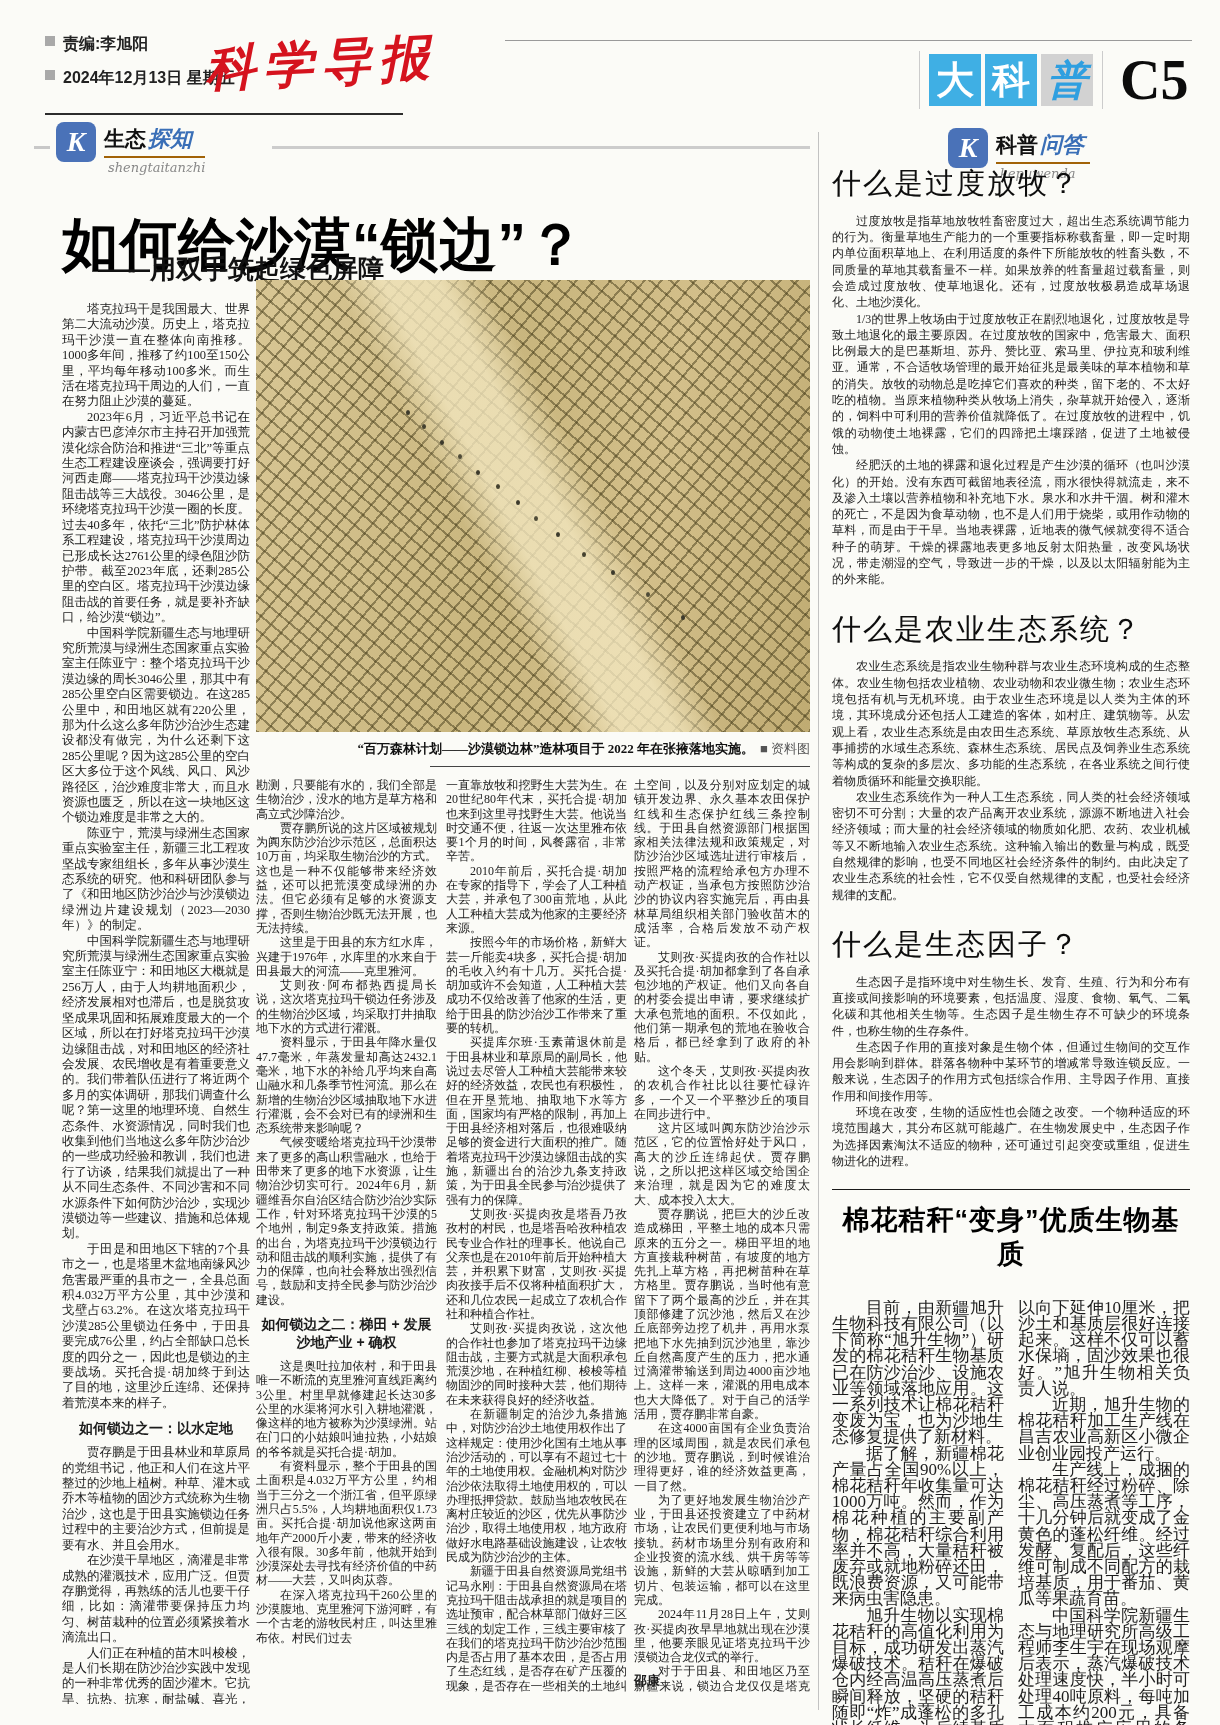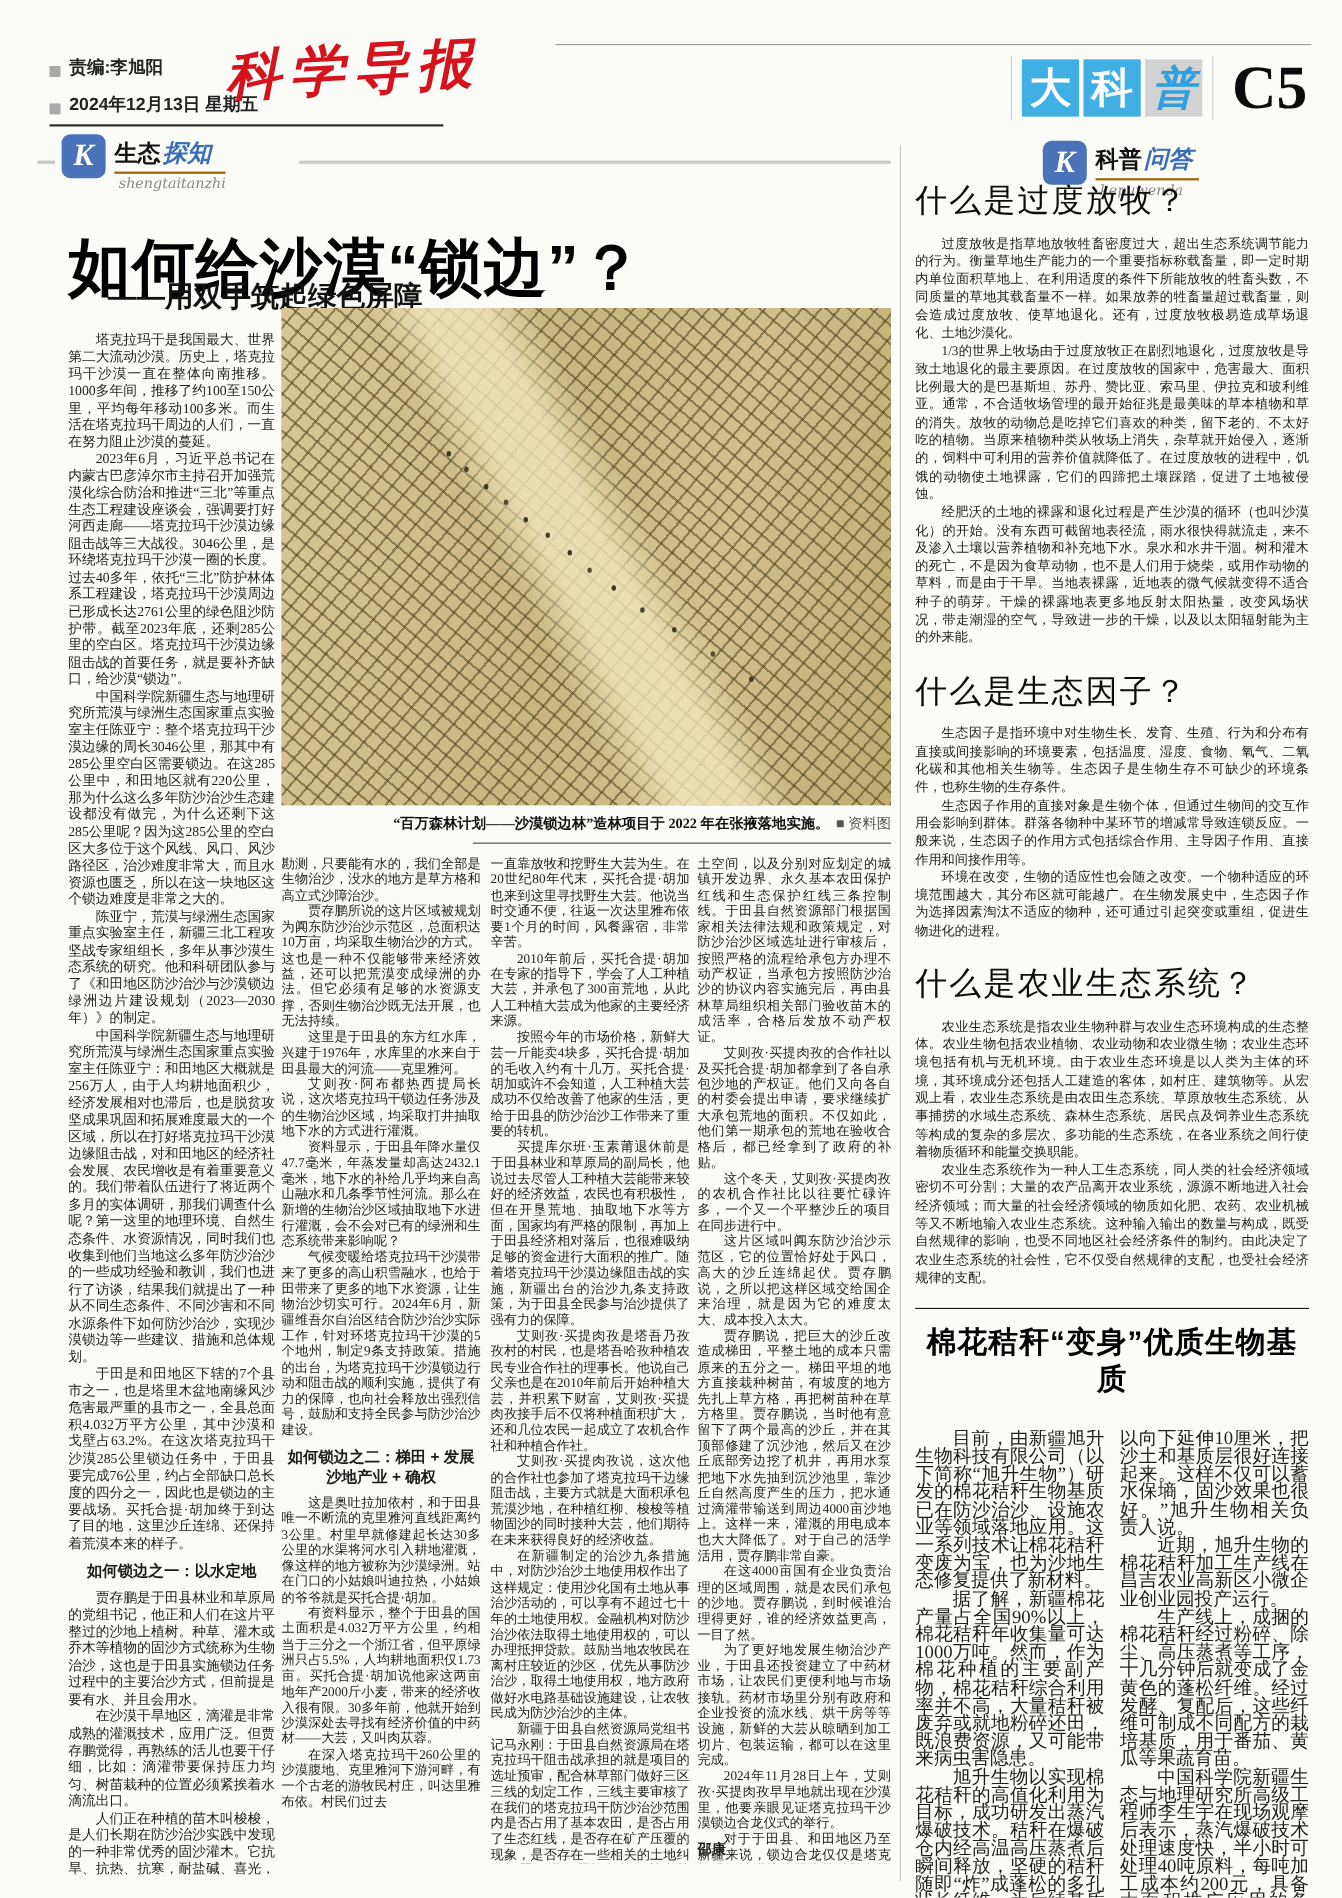--- a/index.html
+++ b/index.html
@@ -2,21 +2,21 @@
 <html><head>
 <meta charset="utf-8">
 <style>
   html,body{margin:0;padding:0}
   body{width:1220px;height:1725px;position:relative;background:#fbfbf7;
        font-family:"Liberation Serif","DejaVu Serif",serif;color:#1c1c1c;overflow:hidden}
   .abs{position:absolute}
 
   
   .mast{left:45px;top:36px;font:700 16px/1.0 "Liberation Sans",sans-serif;color:#222}
-  .mast .row{display:flex;align-items:flex-end;height:34px}
+  .mast .row{display:flex;align-items:flex-start;height:34px}
   .sq{display:inline-block;width:10px;height:10px;background:#a9a9a9;margin-right:8px}
   .mast-rule{left:45px;top:113px;width:358px;height:2px;background:#2c2c2c}
   .paper-logo{left:205px;top:30px;font:italic 700 50px "DejaVu Serif",serif;color:#d5131e;
               letter-spacing:8px;transform:rotate(-3deg)}
   .topline{left:505px;top:40px;width:687px;height:1px;background:#9a9a9a}
 
   .edition{left:912px;top:48px;display:flex;align-items:center}
   .ed-bar{width:1px;height:58px;background:#ccc;margin:0 7px}
   .ed-box{width:52px;height:52px;margin:0 2px;display:flex;align-items:center;justify-content:center;
           font:700 38px "Liberation Sans",sans-serif}
@@ -195,32 +195,32 @@
 <div class="abs qa">
   <section>
     <h2>什么是过度放牧？</h2>
     <div class="body">
         <p>过度放牧是指草地放牧牲畜密度过大，超出生态系统调节能力的行为。衡量草地生产能力的一个重要指标称载畜量，即一定时期内单位面积草地上、在利用适度的条件下所能放牧的牲畜头数，不同质量的草地其载畜量不一样。如果放养的牲畜量超过载畜量，则会造成过度放牧、使草地退化。还有，过度放牧极易造成草场退化、土地沙漠化。</p>
         <p>1/3的世界上牧场由于过度放牧正在剧烈地退化，过度放牧是导致土地退化的最主要原因。在过度放牧的国家中，危害最大、面积比例最大的是巴基斯坦、苏丹、赞比亚、索马里、伊拉克和玻利维亚。通常，不合适牧场管理的最开始征兆是最美味的草本植物和草的消失。放牧的动物总是吃掉它们喜欢的种类，留下老的、不太好吃的植物。当原来植物种类从牧场上消失，杂草就开始侵入，逐渐的，饲料中可利用的营养价值就降低了。在过度放牧的进程中，饥饿的动物使土地裸露，它们的四蹄把土壤踩踏，促进了土地被侵蚀。</p>
         <p>经肥沃的土地的裸露和退化过程是产生沙漠的循环（也叫沙漠化）的开始。没有东西可截留地表径流，雨水很快得就流走，来不及渗入土壤以营养植物和补充地下水。泉水和水井干涸。树和灌木的死亡，不是因为食草动物，也不是人们用于烧柴，或用作动物的草料，而是由于干旱。当地表裸露，近地表的微气候就变得不适合种子的萌芽。干燥的裸露地表更多地反射太阳热量，改变风场状况，带走潮湿的空气，导致进一步的干燥，以及以太阳辐射能为主的外来能。</p>
       </div>
   </section>
   <section>
+    <h2>什么是农业生态系统？</h2>
+    <div class="body">
+        <p>农业生态系统是指农业生物种群与农业生态环境构成的生态整体。农业生物包括农业植物、农业动物和农业微生物；农业生态环境包括有机与无机环境。由于农业生态环境是以人类为主体的环境，其环境成分还包括人工建造的客体，如村庄、建筑物等。从宏观上看，农业生态系统是由农田生态系统、草原放牧生态系统、从事捕捞的水域生态系统、森林生态系统、居民点及饲养业生态系统等构成的复杂的多层次、多功能的生态系统，在各业系统之间行使着物质循环和能量交换职能。</p>
+        <p>农业生态系统作为一种人工生态系统，同人类的社会经济领域密切不可分割；大量的农产品离开农业系统，源源不断地进入社会经济领域；而大量的社会经济领域的物质如化肥、农药、农业机械等又不断地输入农业生态系统。这种输入输出的数量与构成，既受自然规律的影响，也受不同地区社会经济条件的制约。由此决定了农业生态系统的社会性，它不仅受自然规律的支配，也受社会经济规律的支配。</p>
+      </div>
+  </section>
+  <section>
     <h2>什么是生态因子？</h2>
     <div class="body">
         <p>生态因子是指环境中对生物生长、发育、生殖、行为和分布有直接或间接影响的环境要素，包括温度、湿度、食物、氧气、二氧化碳和其他相关生物等。生态因子是生物生存不可缺少的环境条件，也称生物的生存条件。</p>
         <p>生态因子作用的直接对象是生物个体，但通过生物间的交互作用会影响到群体。群落各物种中某环节的增减常导致连锁反应。一般来说，生态因子的作用方式包括综合作用、主导因子作用、直接作用和间接作用等。</p>
         <p>环境在改变，生物的适应性也会随之改变。一个物种适应的环境范围越大，其分布区就可能越广。在生物发展史中，生态因子作为选择因素淘汰不适应的物种，还可通过引起突变或重组，促进生物进化的进程。</p>
-      </div>
-  </section>
-  <section>
-    <h2>什么是农业生态系统？</h2>
-    <div class="body">
-        <p>农业生态系统是指农业生物种群与农业生态环境构成的生态整体。农业生物包括农业植物、农业动物和农业微生物；农业生态环境包括有机与无机环境。由于农业生态环境是以人类为主体的环境，其环境成分还包括人工建造的客体，如村庄、建筑物等。从宏观上看，农业生态系统是由农田生态系统、草原放牧生态系统、从事捕捞的水域生态系统、森林生态系统、居民点及饲养业生态系统等构成的复杂的多层次、多功能的生态系统，在各业系统之间行使着物质循环和能量交换职能。</p>
-        <p>农业生态系统作为一种人工生态系统，同人类的社会经济领域密切不可分割；大量的农产品离开农业系统，源源不断地进入社会经济领域；而大量的社会经济领域的物质如化肥、农药、农业机械等又不断地输入农业生态系统。这种输入输出的数量与构成，既受自然规律的影响，也受不同地区社会经济条件的制约。由此决定了农业生态系统的社会性，它不仅受自然规律的支配，也受社会经济规律的支配。</p>
       </div>
   </section>
 
   <div class="cotton">
     <h3>棉花秸秆“变身”优质生物基质</h3>
     <div class="cotton-body">
         <p>目前，由新疆旭升生物科技有限公司（以下简称“旭升生物”）研发的棉花秸秆生物基质已在防沙治沙、设施农业等领域落地应用。这一系列技术让棉花秸秆变废为宝，也为沙地生态修复提供了新材料。</p>
         <p>据了解，新疆棉花产量占全国90%以上，棉花秸秆年收集量可达1000万吨。然而，作为棉花种植的主要副产物，棉花秸秆综合利用率并不高，大量秸秆被废弃或就地粉碎还田，既浪费资源，又可能带来病虫害隐患。</p>
         <p>旭升生物以实现棉花秸秆的高值化利用为目标，成功研发出蒸汽爆破技术。秸秆在爆破仓内经高温高压蒸煮后瞬间释放，坚硬的秸秆随即“炸”成蓬松的多孔状长纤维，为后续基质化加工打下基础。</p>
         <p>“我们在这片沙地上铺设了约2厘米厚的长纤维层，大约5天后，种子萌发率达90%，20天后根系就可以向下延伸10厘米，把沙土和基质层很好连接起来。这样不仅可以蓄水保墒，固沙效果也很好。”旭升生物相关负责人说。</p>

